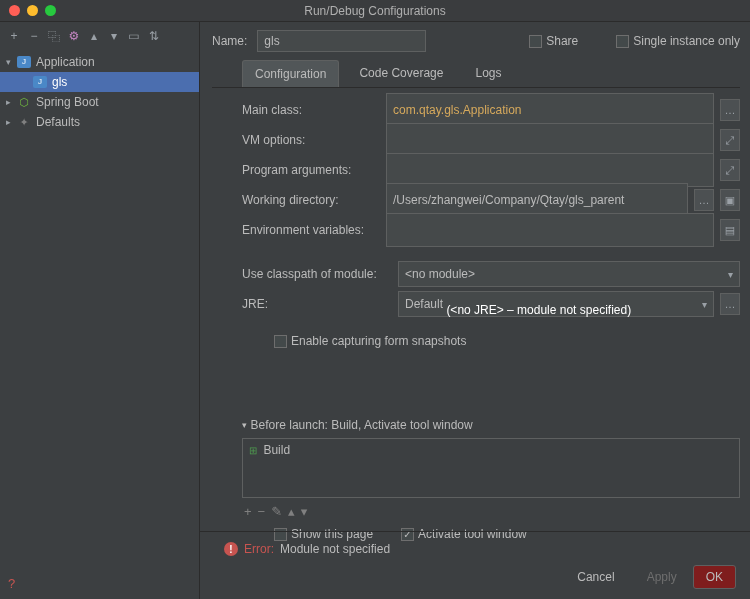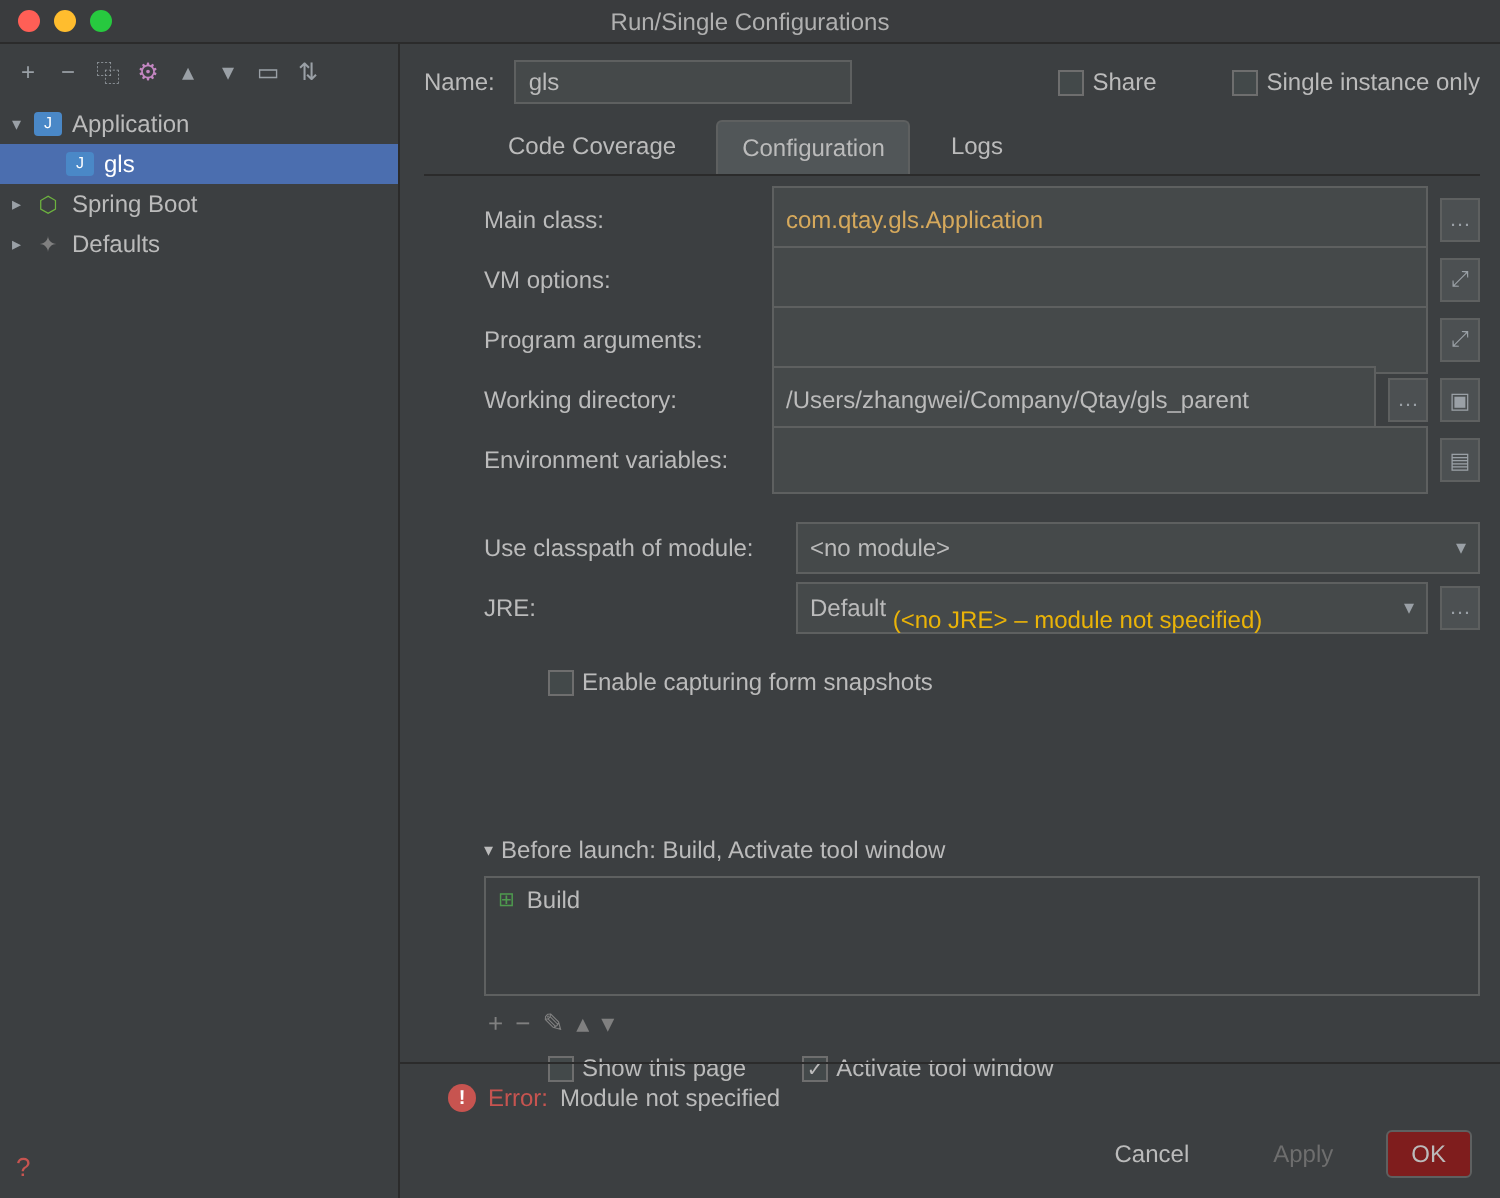--- a/index.html
+++ b/index.html
@@ -59,50 +59,50 @@
   .tab { padding: 6px 12px 5px; color:#bbbbbb; cursor:pointer; font-size:12px; }
   .tab.active { background:#515658; border:1px solid #5e6060; border-bottom:none; border-radius:3px 3px 0 0;}
   .form { padding: 10px 0 6px 30px; display:flex; flex-direction:column; gap:6px; }
   .frow { display:flex; align-items:center; gap:6px; height:24px; }
   .flbl { width: 138px; color:#bbbbbb; }
   .finput { flex:1; height:34px; background:#45494a; border:1px solid #5e6060; color:#bbbbbb; padding:0 6px; font-size:12px; outline:none; }
   .finput.hl { color:#d6a95c; }
   .sq { width:20px; height:22px; background:#4c5052; border:1px solid #5e6060; display:flex; align-items:center; justify-content:center; color:#9aa0a6; cursor:pointer; font-size:11px; }
   .select { flex:1; height:22px; background:#45494a; border:1px solid #5e6060; color:#bbbbbb; padding:12px 6px; display:flex; align-items:center; position:relative; }
   .select::after { content:"▾"; position:absolute; right:6px; color:#9aa0a6; font-size:10px; }
-  .gray { color:#eab308;margin-top:11px; }
+  .gray { color:#ffffff;margin-top:11px; }
   .before { padding: 4px 0 0 0; }
   .bhdr { display:flex; align-items:center; gap:4px; font-size:12px; padding:4px 0; }
   .blist { height:60px; background:#3c3f41; border:1px solid #5e6060; margin-top:2px; }
   .bitem { display:flex; align-items:center; gap:6px; padding:4px 6px; }
   .grid-ic { color:#4e9a4e; font-size:10px; }
   .btoolbar { display:flex; gap:6px; padding:6px 2px; color:#808080; }
   .btoolbar span { cursor:pointer; font-size:13px; }
   .show-row { display:flex; align-items:center; padding-left:4px; margin-top:2px;}
   .footer { position:absolute; left:0; right:0; bottom:0; height:68px; border-top:1px solid #2b2b2b; }
   .err { display:flex; align-items:center; gap:6px; padding:10px 0 0 24px; }
   .err-ic { width:14px; height:14px; border-radius:50%; background:#c75450; color:#fff; font-size:10px; display:flex; align-items:center; justify-content:center; font-weight:bold; }
   .err-lbl { color:#c75450; }
-  .btns { position:absolute; right:14px; bottom:10px; display:flex; gap:10px; }
+  .btns { position:absolute; right:14px; bottom:10px; display:flex; }
   .btn { height:24px; padding:0 16px; background:transparent; border:none; color:#bbbbbb; cursor:pointer; font-size:12px;}
   .btn.disabled { color:#6e6e6e; }
   .btn.primary { background:#7f1d1d; border:1px solid #5e6060; border-radius:3px; padding:0 12px; }
   .help { position:absolute; left:8px; bottom:8px; color:#c75450; font-size:13px; }
   .form-content { flex:1; overflow:hidden; }
 </style>
 </head>
 <body>
 
 <div class="titlebar">
   <div class="traffic">
     <span class="tl-red"></span>
     <span class="tl-yellow"></span>
     <span class="tl-green"></span>
   </div>
-  <div class="title">Run/Single Configurations</div>
+  <div class="title">Run/Debug Configurations</div>
 </div>
 
 <div class="body">
   <div class="left">
     <div class="toolbar">
       <span class="tb-icon">+</span>
       <span class="tb-icon">−</span>
       <span class="tb-icon">⿻</span>
       <span class="tb-icon" style="color:#c386c1">⚙</span>
       <span class="tb-icon">▴</span>
@@ -148,22 +148,22 @@
           <span class="chkbox"></span>
           <span>Share</span>
         </label>
       <label class="chk">
           <span class="chkbox"></span>
           <span>Single instance only</span>
         </label>
     </div>
 
     <div class="tabs">
+      <div class="tab active">Configuration</div>
       <div class="tab">Code Coverage</div>
-      <div class="tab active">Configuration</div>
       <div class="tab">Logs</div>
     </div>
 
     <div class="form-content">
       <div class="form">
         <div class="frow">
           <span class="flbl">Main class:</span>
           <input class="finput hl" value="com.qtay.gls.Application" style="">
           <span class="sq">…</span>
         </div>

